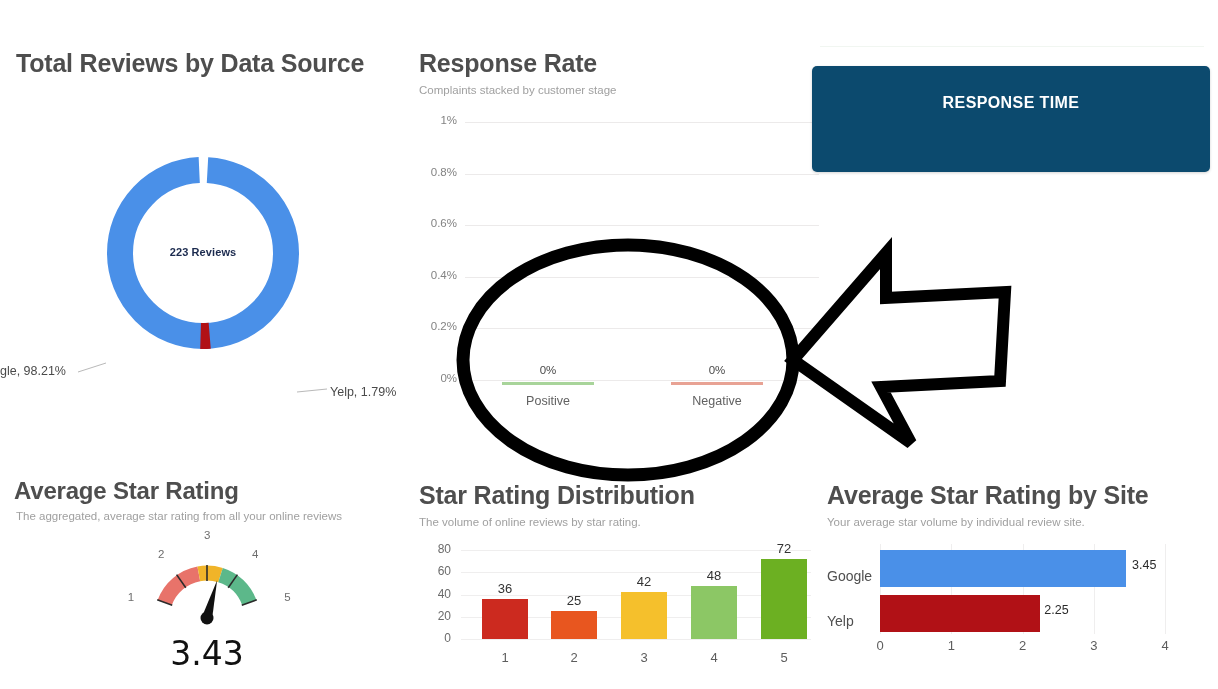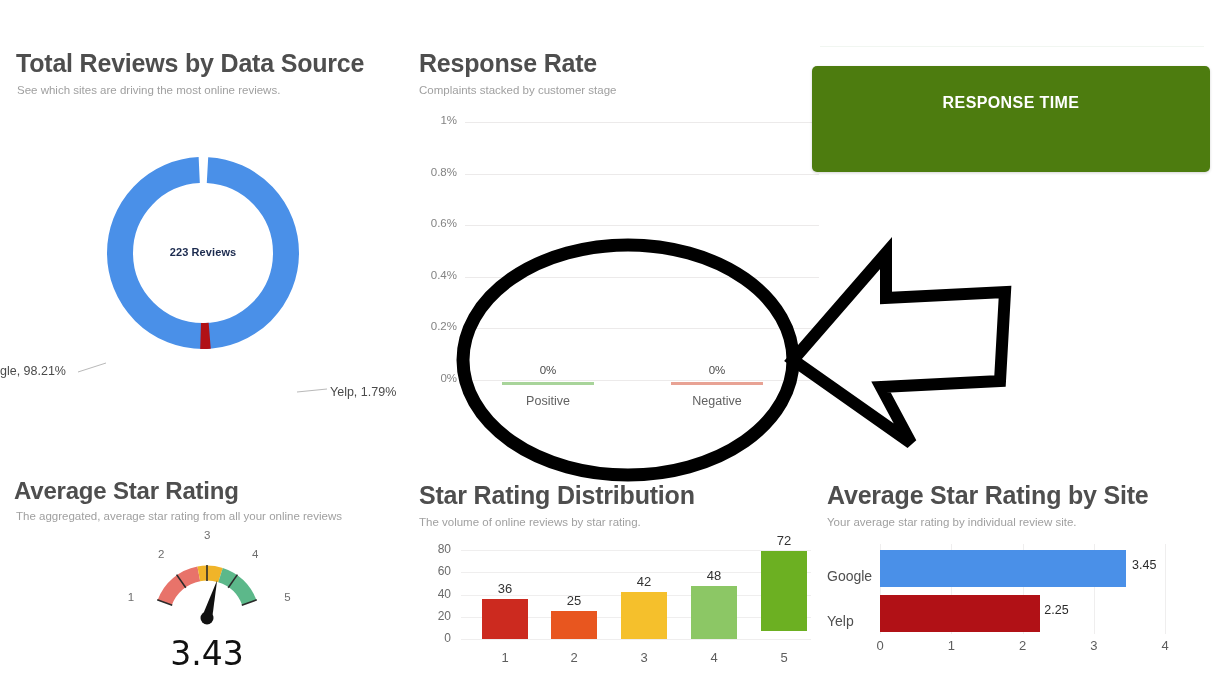--- a/index.html
+++ b/index.html
@@ -106,21 +106,21 @@
     position: absolute;
     left: 8px; right: 6px; top: 6px;
     height: 1px;
     background: #f1f6f1;
   }
   .rt-box {
     position: absolute;
     left: 0; top: 26px;
     width: 398px;
     height: 106px;
-    background: #4d7c0f;
+    background: #0c4a6e;
     border-radius: 5px;
     box-shadow: 0 1px 3px rgba(0,0,0,0.18);
   }
   .rt-box-title {
     position: absolute;
     left: 0; right: 0;
     top: 28px;
     text-align: center;
     color: #ffffff;
     font-size: 16px;
@@ -226,21 +226,20 @@
     left: 0; top: 0;
     width: 1218px; height: 689px;
     pointer-events: none;
   }
 </style>
 </head>
 <body>
 
 <div class="panel" id="donut-panel">
   <h2 class="panel-title">Total Reviews by Data Source</h2>
-  <p class="panel-sub">See which sites are driving the most online reviews.</p>
 
   <div class="donut-wrap">
     <svg width="415" height="300" viewBox="0 0 415 300">
 
       <path d="M 78 244 L 106 235" stroke="#b9b9b9" stroke-width="1" fill="none"></path>
       <path d="M 297 264 L 327 261" stroke="#b9b9b9" stroke-width="1" fill="none"></path>
 
       <circle cx="203" cy="125" r="83" fill="none" stroke="#4a90e8" stroke-width="26" stroke-dasharray="512.2 9.3" stroke-dashoffset="-4.6" transform="rotate(-90 203 125)"></circle>
 
       <circle cx="203" cy="125" r="83" fill="none" stroke="#b11116" stroke-width="26" stroke-dasharray="9.3 512.2" stroke-dashoffset="-253.5" transform="rotate(-90 203 125)"></circle>
@@ -358,31 +357,31 @@
       <div class="sd-bar-col" style="left: 202px; bottom: 10px; height: 89px;">
         <div class="sd-bar" style="height: 46.725px; background: rgb(245, 192, 44);"></div>
         <div class="sd-bar-value" style="bottom: 49.725px;">42</div>
       </div>
       <div class="sd-xtick" style="left: 202px; top: 106px;">3</div>
       <div class="sd-bar-col" style="left: 272px; bottom: 10px; height: 89px;">
         <div class="sd-bar" style="height: 53.4px; background: rgb(140, 199, 101);"></div>
         <div class="sd-bar-value" style="bottom: 56.4px;">48</div>
       </div>
       <div class="sd-xtick" style="left: 272px; top: 106px;">4</div>
-      <div class="sd-bar-col" style="left: 342px; bottom: 18px; height: 89px;">
+      <div class="sd-bar-col" style="left: 342px; bottom: 10px; height: 89px;">
         <div class="sd-bar" style="height: 80.1px; background: rgb(108, 176, 34);"></div>
         <div class="sd-bar-value" style="bottom: 83.1px;">72</div>
       </div>
       <div class="sd-xtick" style="left: 342px; top: 106px;">5</div>
     </div>
 </div>
 
 <div class="panel" id="site-panel">
   <h2 class="panel-title">Average Star Rating by Site</h2>
-  <p class="panel-sub">Your average star rating by individual review site.</p>
+  <p class="panel-sub">Your average star volume by individual review site.</p>
   <div class="sp-plot" id="sp-plot">
       <div class="sp-grid-line" style="left: 53px;"></div>
       <div class="sp-xtick" style="left: 53px; top: 94px;">0</div>
       <div class="sp-grid-line" style="left: 124.25px;"></div>
       <div class="sp-xtick" style="left: 124.25px; top: 94px;">1</div>
       <div class="sp-grid-line" style="left: 195.5px;"></div>
       <div class="sp-xtick" style="left: 195.5px; top: 94px;">2</div>
       <div class="sp-grid-line" style="left: 266.75px;"></div>
       <div class="sp-xtick" style="left: 266.75px; top: 94px;">3</div>
       <div class="sp-grid-line" style="left: 338px;"></div>

